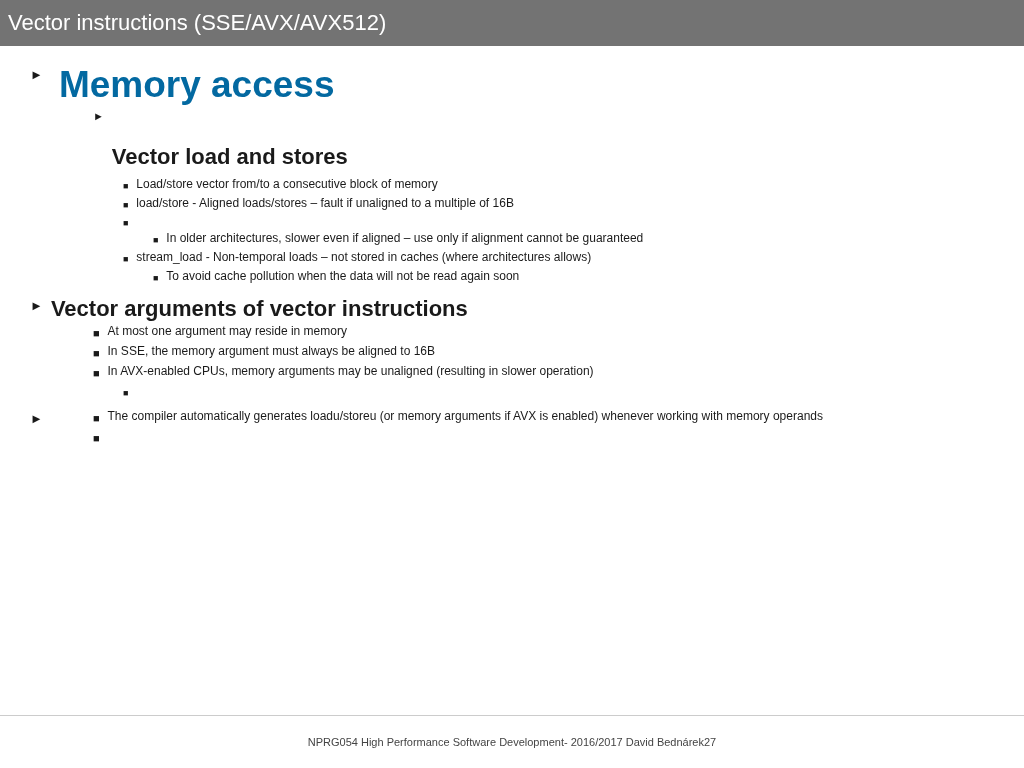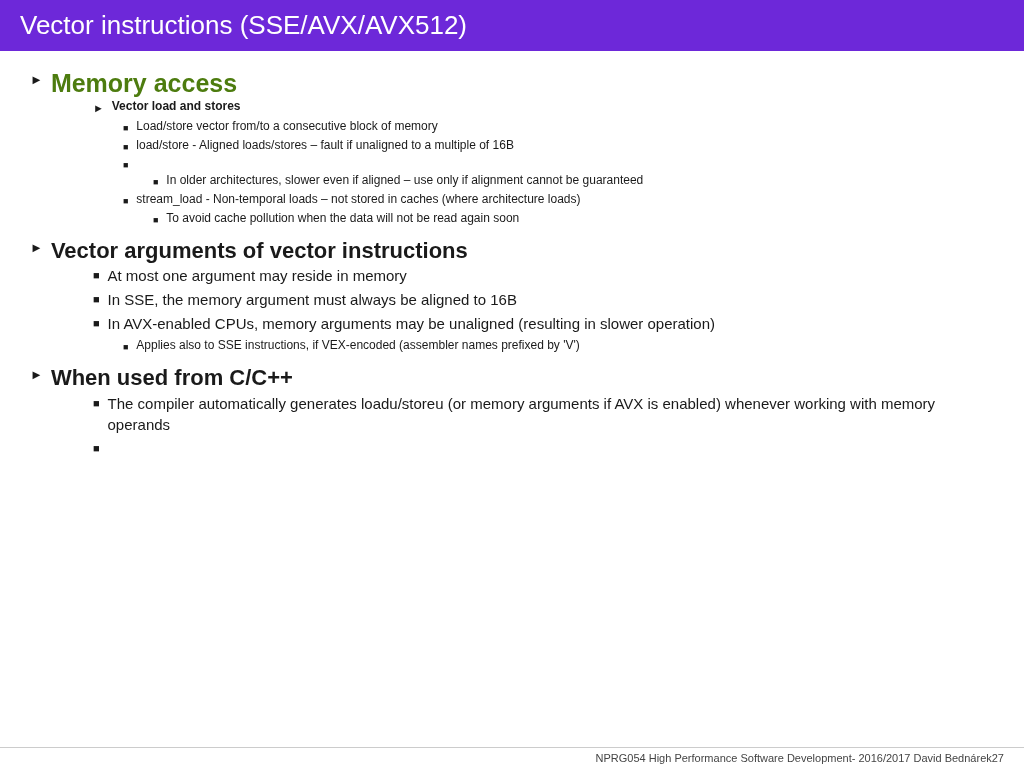--- a/index.html
+++ b/index.html
@@ -6,40 +6,40 @@
     body {
       font-family: 'Segoe UI', Arial, sans-serif;
       background: #fff;
       width: 1024px;
       height: 768px;
       overflow: hidden;
       display: flex;
       flex-direction: column;
     }
     .header {
-      background: #6d28d9;
+      background: #737373;
       color: #fff;
-      padding: 10px 20px;
-      font-size: 26px;
+      padding: 10px 8px;
+      font-size: 22px;
       font-weight: 400;
       flex-shrink: 0;
     }
     .content {
       flex: 1;
       padding: 18px 30px 10px 30px;
       overflow: hidden;
     }
     .footer {
       background: #fff;
       border-top: 1px solid #ccc;
-      padding: 4px 20px;
+      padding: 20px 20px;
       font-size: 11px;
       color: #444;
       display: flex;
-      justify-content: flex-end;
+      justify-content: center;
       flex-shrink: 0;
     }
 
     
     .l1 {
       display: flex;
       align-items: flex-start;
       margin-bottom: 6px;
     }
     .l1-arrow {
@@ -67,21 +67,21 @@
       margin-bottom: 3px;
     }
     .l2-bullet {
       color: #1a1a1a;
       font-size: 11px;
       margin-right: 8px;
       margin-top: 4px;
       flex-shrink: 0;
     }
     .l2-text {
-      font-size: 15px;
+      font-size: 12px;
       color: #1a1a1a;
       line-height: 1.4;
     }
 
     
     .l3-container {
       margin-left: 30px;
       margin-bottom: 2px;
     }
     .l3 {
@@ -100,44 +100,45 @@
       font-size: 12px;
       color: #1a1a1a;
       line-height: 1.4;
     }
 
     .section {
       margin-bottom: 8px;
     }
 
     .memory-access-title {
-      font-size: 25px;
+      font-size: 37px;
       font-weight: 600;
-      color: #4d7c0f;
+      color: #0369a1;
+      margin-left: 8px;
     }
   </style>
 </head>
 <body>
 
 <div class="header">
   <span>Vector instructions (SSE/AVX/AVX512)</span>
 </div>
 
 <div class="content">
 
   <div class="section l1">
     <span class="l1-arrow">►</span>
     <div>
       <span class="memory-access-title">Memory access</span>
 
       
       <div class="l2-container">
         <div class="l2">
           <span class="l2-bullet">►</span>
-          <span class="l2-text" style="font-size:12px;font-weight:600;">Vector load and stores</span>
+          <span class="l2-text" style="font-size:22px;font-weight:600;margin-top:36px;">Vector load and stores</span>
         </div>
 
         <div class="l3-container">
 
           <div class="l3">
             <span class="l3-bullet">■</span>
             <span class="l3-text">Load/store vector from/to a consecutive block of memory</span>
           </div>
 
           <div class="l3">
@@ -151,21 +152,21 @@
 
           <div class="l3-container">
             <div class="l3">
               <span class="l3-bullet">■</span>
               <span class="l3-text">In older architectures, slower even if aligned – use only if alignment cannot be guaranteed</span>
             </div>
           </div>
 
           <div class="l3">
             <span class="l3-bullet">■</span>
-            <span class="l3-text"><span class="bold-teal">stream_load</span><span class="teal"> - Non-temporal loads – not stored in caches (where architecture loads)</span></span>
+            <span class="l3-text"><span class="bold-teal">stream_load</span><span class="teal"> - Non-temporal loads – not stored in caches (where architectures allows)</span></span>
           </div>
 
           <div class="l3-container">
             <div class="l3">
               <span class="l3-bullet">■</span>
               <span class="l3-text">To avoid cache pollution when the data will not be read again soon</span>
             </div>
           </div>
         </div>
       </div>
@@ -188,32 +189,30 @@
           <span class="l2-text teal">In SSE, the memory argument must always be aligned to 16B</span>
         </div>
 
         <div class="l2">
           <span class="l2-bullet">■</span>
           <span class="l2-text teal">In AVX-enabled CPUs, memory arguments may be unaligned (resulting in slower operation)</span>
         </div>
         <div class="l3-container">
           <div class="l3">
             <span class="l3-bullet">■</span>
-            <span class="l3-text">Applies also to SSE instructions, if VEX-encoded (assembler names prefixed by 'V')</span>
           </div>
         </div>
 
       </div>
     </div>
   </div>
 
   <div class="section l1">
     <span class="l1-arrow">►</span>
     <div>
-      <span class="l1-text">When used from C/C++</span>
       <div class="l2-container">
 
         <div class="l2">
           <span class="l2-bullet">■</span>
           <span class="l2-text teal">The compiler automatically generates loadu/storeu (or memory arguments if AVX is enabled) whenever working with memory operands</span>
         </div>
 
         <div class="l2">
           <span class="l2-bullet">■</span>
         </div>

